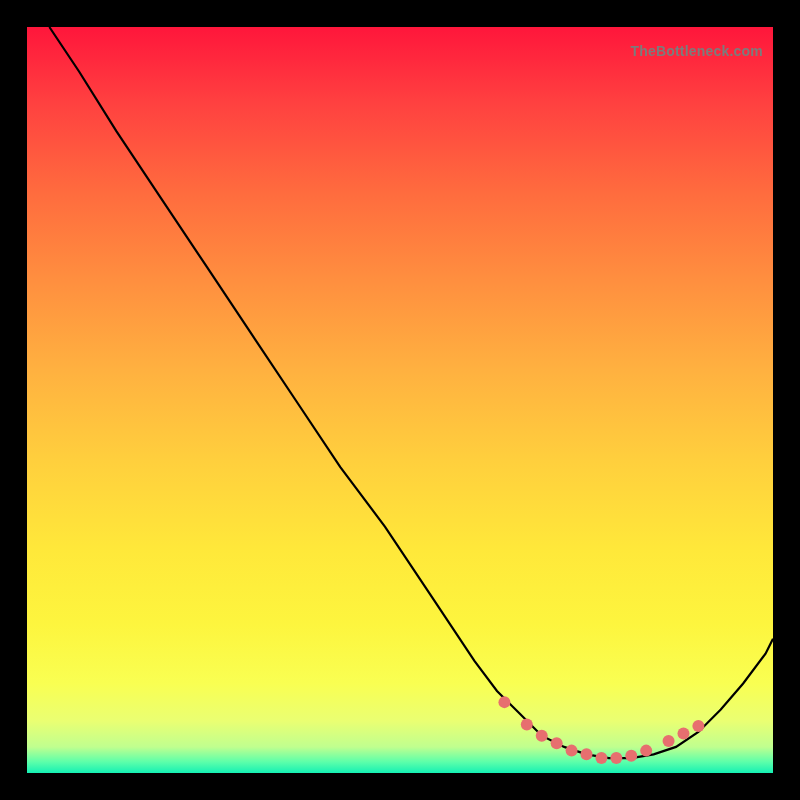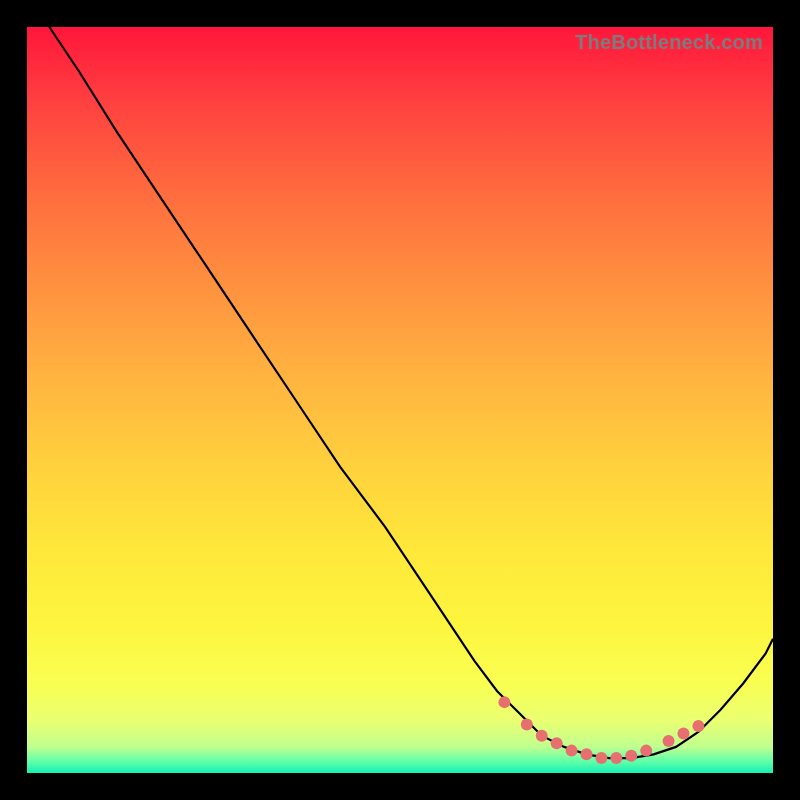--- a/index.html
+++ b/index.html
@@ -34,24 +34,24 @@
       #fdf53e 80%,
       #f9ff52 88%,
       #eaff72 93%,
       #c0ff8f 96.5%,
       #5dffaa 98.5%,
       #14f0b4 100%
     );
   }
   .watermark {
     position: absolute;
-    top: 4px;
+    top: 16px;
     right: 10px;
     color: #7c7c7c;
-    font-size: 20px;
+    font-size: 14px;
     font-weight: 600;
     letter-spacing: 0.2px;
     user-select: none;
   }
   svg.curve {
     position: absolute;
     left: 0;
     top: 0;
     width: 746px;
     height: 746px;

